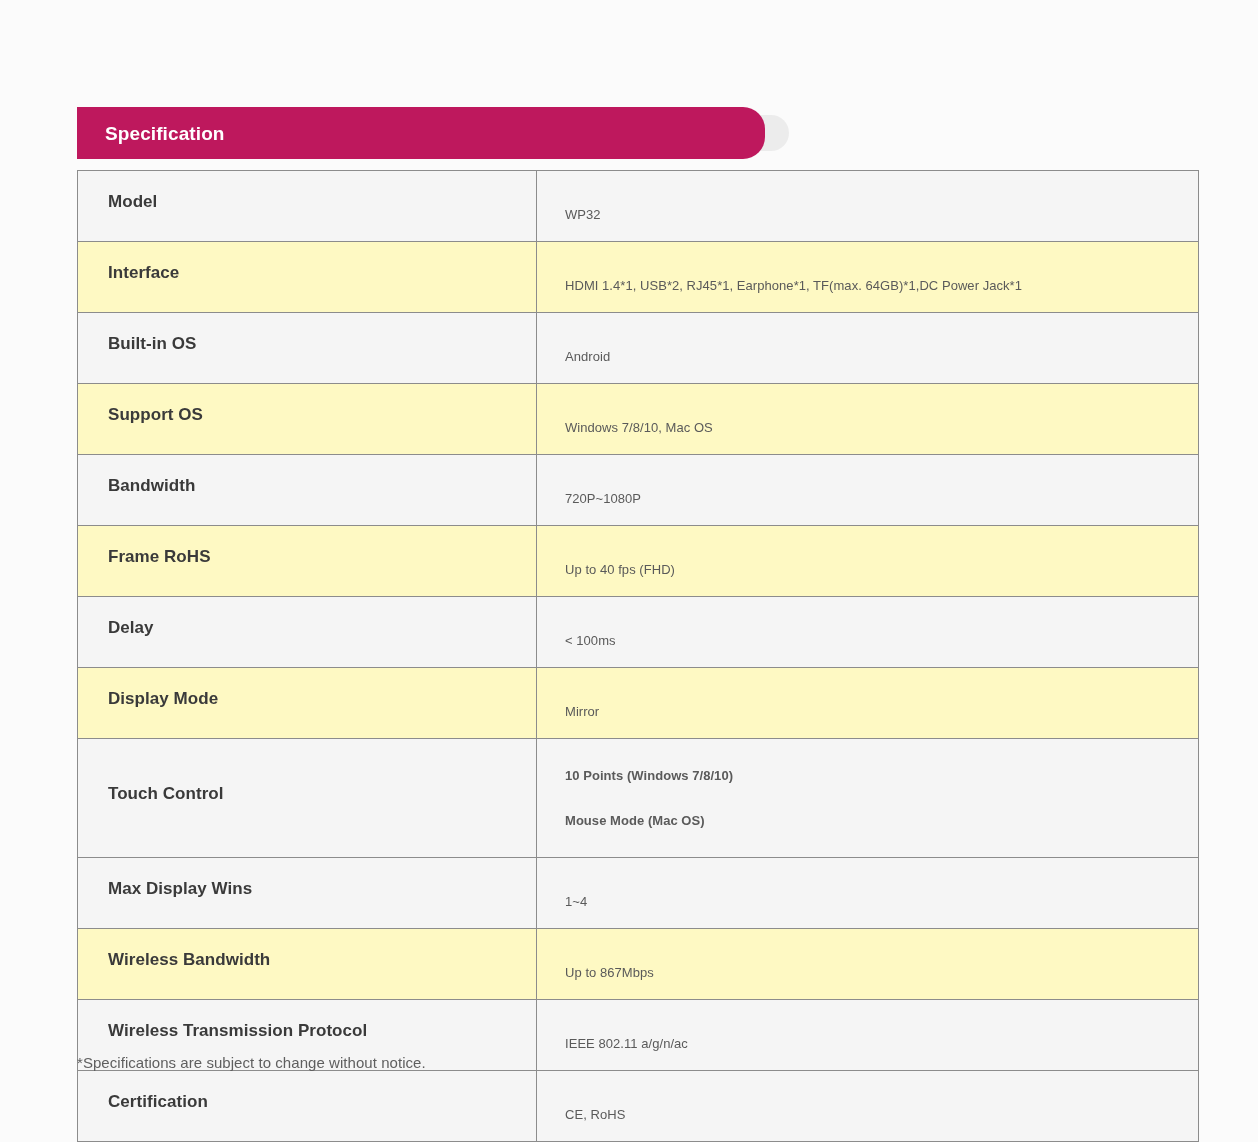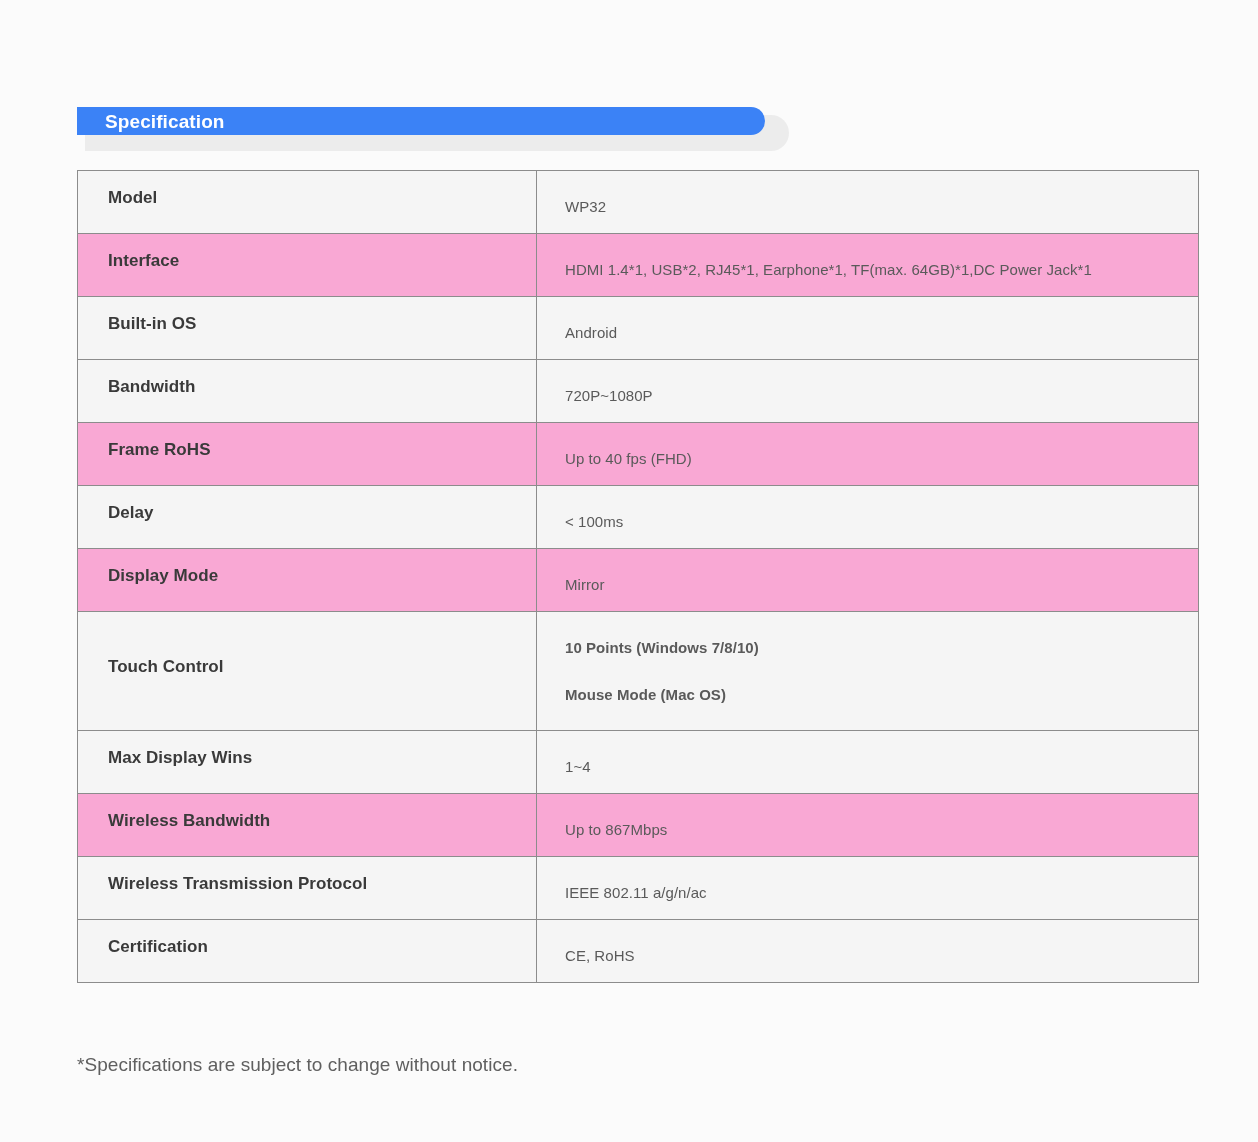--- a/index.html
+++ b/index.html
@@ -36,22 +36,22 @@
     width: 704px;
     height: 36px;
     background: #ececec;
     border-radius: 0 26px 26px 0;
   }
   .banner {
     position: absolute;
     left: 0;
     top: 0;
     width: 688px;
-    height: 28px;
-    background: #3b82f6;
+    height: 52px;
+    background: #be185d;
     border-radius: 0 22px 22px 0;
     display: flex;
     align-items: center;
     text-align: center;
   }
   .banner-title {
     color: #ffffff;
     font-size: 19px;
     font-weight: bold;
     letter-spacing: 0.1px;
@@ -65,21 +65,21 @@
     left: 77px;
     top: 170px;
     width: 1121px;
     border-collapse: collapse;
     table-layout: fixed;
   }
   .spec-table col.c-label { width: 459px; }
   .spec-table col.c-value { width: 662px; }
 
   .spec-table tr {
-    background: #f9a8d4;
+    background: #fef9c3;
   }
   .spec-table tr.shade {
     background: #f5f5f5;
   }
 
   .spec-table td {
     border: 1px solid #8c8c8c;
     padding: 0;
     vertical-align: middle;
   }
@@ -87,23 +87,23 @@
   td.label {
     color: #3a3a3a;
     font-size: 17px;
     font-weight: bold;
     padding: 0 0 8px 30px;
     height: 54px;
     letter-spacing: 0.05px;
   }
   td.value {
     color: #5a5a5a;
-    font-size: 15px;
+    font-size: 13px;
     font-weight: normal;
-    padding: 8px 0 0 28px;
+    padding: 16px 0 0 28px;
     height: 54px;
     letter-spacing: 0.05px;
     margin-left: 11px;
   }
 
   tr.tall td.label,
   tr.tall td.value {
     height: 110px;
     font-weight: bold;
   }
@@ -113,21 +113,21 @@
   .value-line + .value-line {
     margin-top: 30px;
   }
 
   
   .footnote {
     position: absolute;
     left: 77px;
     top: 1054px;
     color: #5f5f5f;
-    font-size: 19px;
+    font-size: 15px;
     letter-spacing: 0.05px;
   }
 </style>
 </head>
 <body>
 
 <div class="page">
 
   <div class="banner-wrap">
     <div class="banner-shadow"></div>
@@ -151,20 +151,24 @@
       <tr>
         <td class="label">Interface</td>
         <td class="value">HDMI 1.4*1, USB*2, RJ45*1, Earphone*1, TF(max. 64GB)*1,DC Power Jack*1</td>
       </tr>
 
       <tr class="shade">
         <td class="label">Built-in OS</td>
         <td class="value">Android</td>
       </tr>
 
+      <tr>
+        <td class="label">Support OS</td>
+        <td class="value">Windows 7/8/10, Mac OS</td>
+      </tr>
 
       <tr class="shade">
         <td class="label">Bandwidth</td>
         <td class="value">720P~1080P</td>
       </tr>
 
       <tr>
         <td class="label">Frame RoHS</td>
         <td class="value">Up to 40 fps (FHD)</td>
       </tr>

